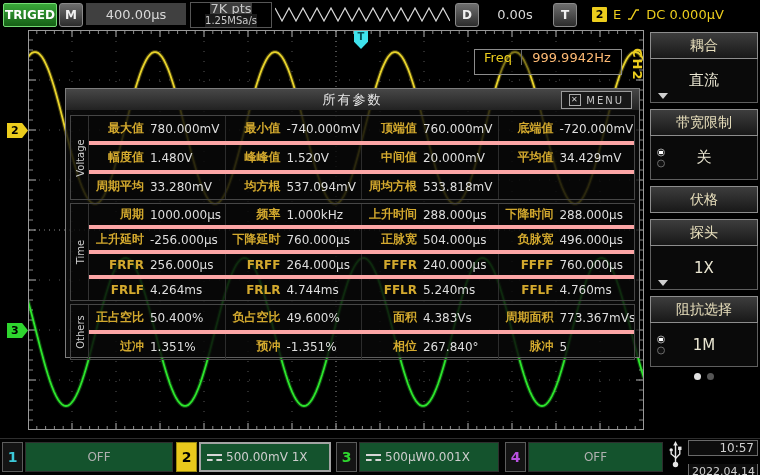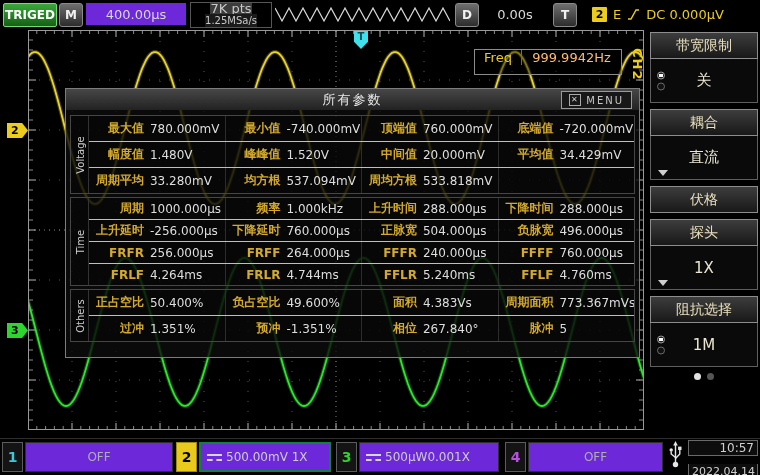--- a/index.html
+++ b/index.html
@@ -6,21 +6,21 @@
   #screen{position:relative;width:760px;height:475px;background:#000;overflow:hidden;
     font-family:"DejaVu Sans","Liberation Sans",sans-serif;-webkit-font-smoothing:antialiased;}
   
   #topbar{position:absolute;left:0;top:0;width:760px;height:29px;background:#000;z-index:6;}
   .tb-abs{position:absolute;top:3px;height:22px;display:flex;align-items:center;justify-content:center;}
   #trig-status{left:3px;width:52px;background:linear-gradient(#39a839,#166016);border:1px solid #74dc74;
     color:#fff;font-size:12px;font-weight:bold;border-radius:2px;}
   .tb-btn{width:22px;background:linear-gradient(#6e6e6e,#2c2c2c);border:1px solid #8a8a8a;border-radius:3px;
     color:#f0f0f0;font-weight:bold;font-size:12px;}
   #btn-m{left:59px;}
-  #timebase{left:86px;width:100px;background:#6d28d9;color:#d9d9d9;font-size:13px;}
+  #timebase{left:86px;width:100px;background:#404040;color:#d9d9d9;font-size:13px;}
   #acqbox{left:190px;top:2px;width:80px;height:24px;border:1px solid #565656;display:flex;flex-direction:column;}
   #acq-pts{height:11px;background:#3c3c3c;color:#c9c9c9;font-size:13px;line-height:11px;text-align:center;}
   #acq-rate{height:13px;background:#1b1b1b;color:#c9c9c9;font-size:10px;line-height:13px;text-align:center;}
   #zigzag{position:absolute;left:275px;top:4px;}
   #btn-d{left:455px;}
   #h-offset{left:481px;width:68px;color:#d9d9d9;font-size:13px;}
   #btn-t{left:553px;}
   #trig-info{left:592px;display:flex;align-items:center;gap:6px;}
   .trg-badge{width:15px;height:15px;background:#eccd1d;color:#000;font-size:11px;font-weight:bold;
     display:flex;align-items:center;justify-content:center;border-radius:1px;}
@@ -51,21 +51,21 @@
   #menu-btn{position:absolute;right:7px;top:2px;height:16px;padding:0 7px;background:#181818;border:1px solid #9a9a9a;
     color:#c6c6c6;font-size:10px;display:flex;align-items:center;gap:5px;}
   #menu-x{width:10px;height:10px;border:1px solid #aaa;font-size:8px;line-height:9px;text-align:center;color:#ccc;}
   #panel-sections{flex:1;padding:2px 3px;}
   .psec{display:flex;border:1px solid #464646;margin:3px 1px;background:rgba(0,0,0,0.25);}
   .psec-label{width:17px;position:relative;border-right:1px solid #333;}
   .psec-label span{position:absolute;left:50%;top:50%;transform:translate(-50%,-50%) rotate(-90deg);
     color:#cfcfcf;font-size:10px;white-space:nowrap;}
   .psec-body{flex:1;display:flex;flex-direction:column;}
   .prow{display:flex;height:25px;}
-  .prow + .prow{border-top:1px solid #fca5a5;}
+  .prow + .prow{border-top:4px solid #fca5a5;}
   .psec[data-sec="Time"] .prow{height:21px;}
   .pcell{flex:1;display:flex;align-items:center;overflow:hidden;white-space:nowrap;}
   .pcell + .pcell{border-left:1px solid #2c2c2c;}
   .pl{flex:0 0 45%;text-align:right;color:#d3a92e;font-size:12px;font-weight:600;padding-right:6px;box-sizing:border-box;}
   .pv{color:#dedede;font-size:12px;}
   
   #sidebar{position:absolute;left:650px;top:32px;width:108px;z-index:5;}
   .sb-group{margin-bottom:6px;}
   .sb-header{height:27px;background:linear-gradient(#3d3d3d,#181818);border:1px solid #8d8d8d;
     color:#e9e0bd;font-size:14px;display:flex;align-items:center;justify-content:center;box-sizing:border-box;}
@@ -80,22 +80,22 @@
   #page-dots{display:flex;gap:6px;justify-content:center;margin-top:2px;}
   #page-dots i{width:7px;height:7px;border-radius:50%;}
   #page-dots i.active{background:#e2e2e2;}
   #page-dots i.inactive{background:#555;}
   
   #bottombar{position:absolute;left:0;top:438px;width:760px;height:37px;background:#020202;border-top:1px solid #2e2e2e;z-index:6;}
   .bb-abs{position:absolute;top:3px;height:30px;box-sizing:border-box;}
   .ch-badge{width:21px;display:flex;align-items:center;justify-content:center;font-size:14px;font-weight:bold;
     background:#141414;border:1px solid #5c5c5c;}
   .ch-badge.filled{border-color:#9a8a10;}
-  .ch-box{background:#6d28d9;border:1px solid #2e2e2e;display:flex;align-items:center;color:#cdcdcd;font-size:12px;}
-  .ch-box.selected{border:2px solid #15803d;}
+  .ch-box{background:#14532d;border:1px solid #2e2e2e;display:flex;align-items:center;color:#cdcdcd;font-size:12px;}
+  .ch-box.selected{border:2px solid #a3a3a3;}
   .ch-box .off{width:100%;text-align:center;color:#b0b0b0;}
   .dc-icon{display:inline-block;width:15px;height:7px;border-top:2px solid #d6d6d6;border-bottom:2px dashed #d6d6d6;
     margin:0 4px 0 6px;box-sizing:border-box;}
   #usb-icon{position:absolute;left:668px;top:441px;z-index:6;}
   #clockbox{position:absolute;left:688px;top:440px;width:70px;z-index:6;}
   .clk{border:1px solid #6a6a6a;background:#0d0d0d;color:#d0d0d0;text-align:right;padding:0 3px;}
   #clk-time{font-size:12px;height:14px;line-height:14px;}
   #clk-date{font-size:11px;height:15px;line-height:15px;border-top:none;margin-top:8px;}
 </style>
 </head>
@@ -581,34 +581,34 @@
               </div>
             </div>
           </div>
         </div>
       </div>
   </div>
 
   <div id="sidebar">
     <div id="sidebar-groups">
         <div class="sb-group">
+          <div class="sb-header">耦合</div>
+          <div class="sb-value">
+            <span class="sb-vtext">直流</span>
+            <span class="sb-arrow"></span>
+          </div>
+        </div>
+        <div class="sb-group">
           <div class="sb-header">带宽限制</div>
           <div class="sb-value">
             <span class="sb-radio">
               <i class="r1"></i>
               <i class="r2"></i>
             </span>
             <span class="sb-vtext">关</span>
-          </div>
-        </div>
-        <div class="sb-group">
-          <div class="sb-header">耦合</div>
-          <div class="sb-value">
-            <span class="sb-vtext">直流</span>
-            <span class="sb-arrow"></span>
           </div>
         </div>
         <div class="sb-group">
           <div class="sb-header">伏格</div>
         </div>
         <div class="sb-group">
           <div class="sb-header">探头</div>
           <div class="sb-value">
             <span class="sb-vtext">1X</span>
             <span class="sb-arrow"></span>

